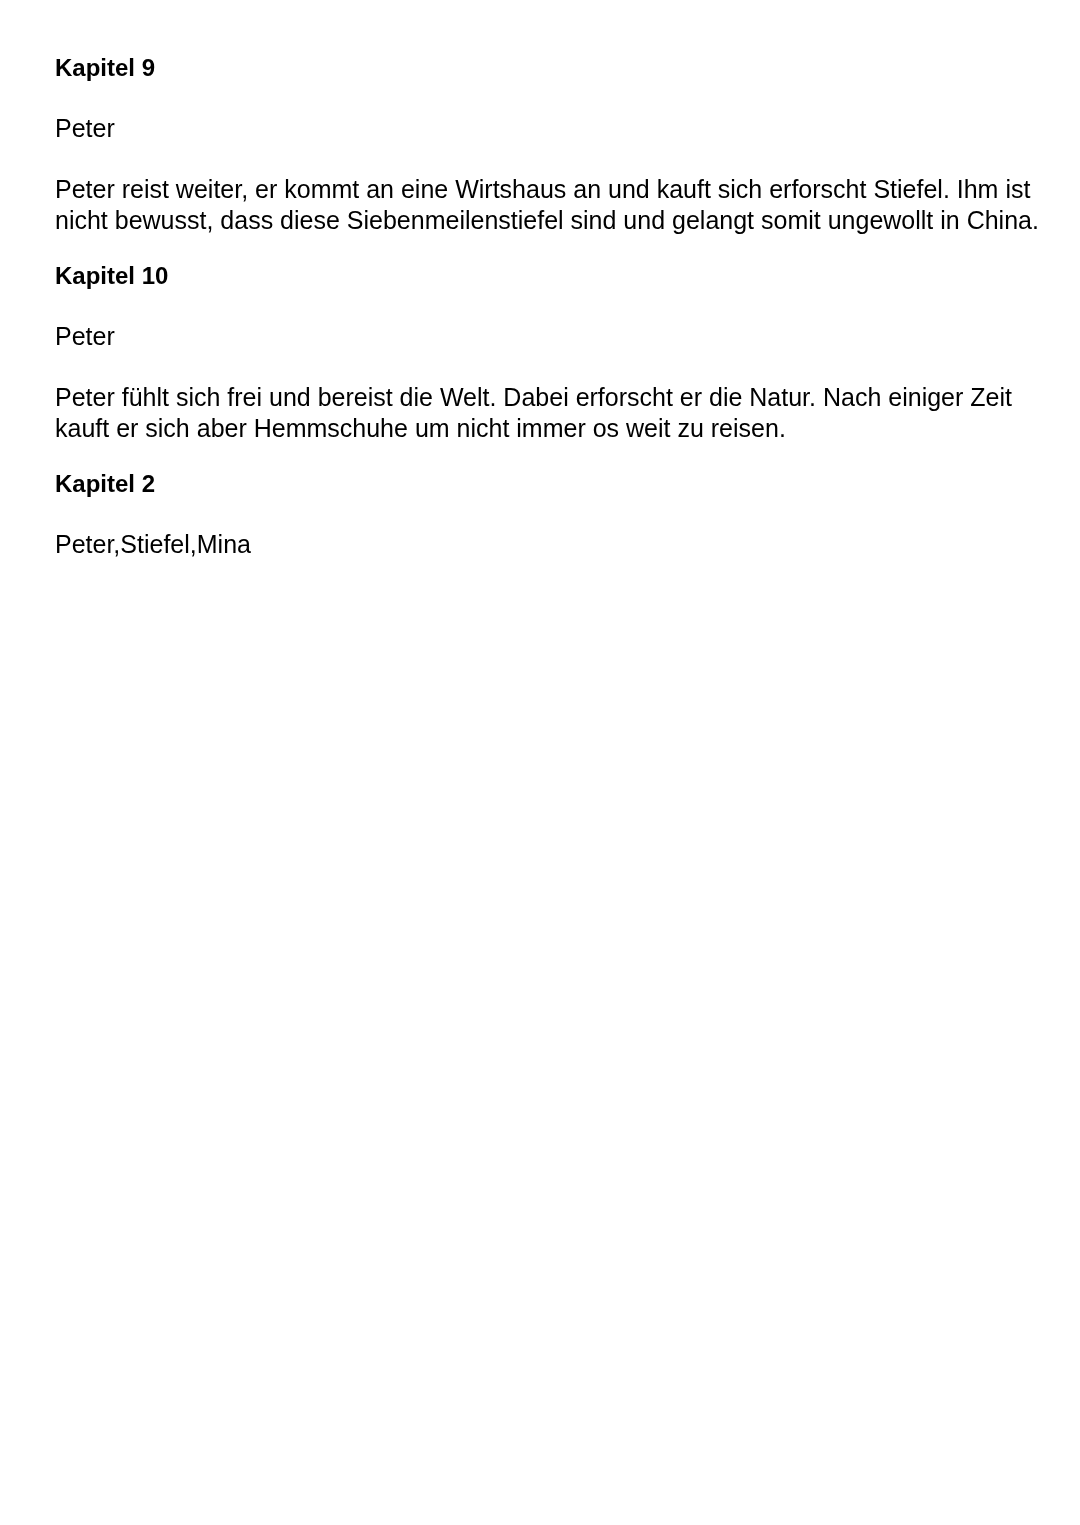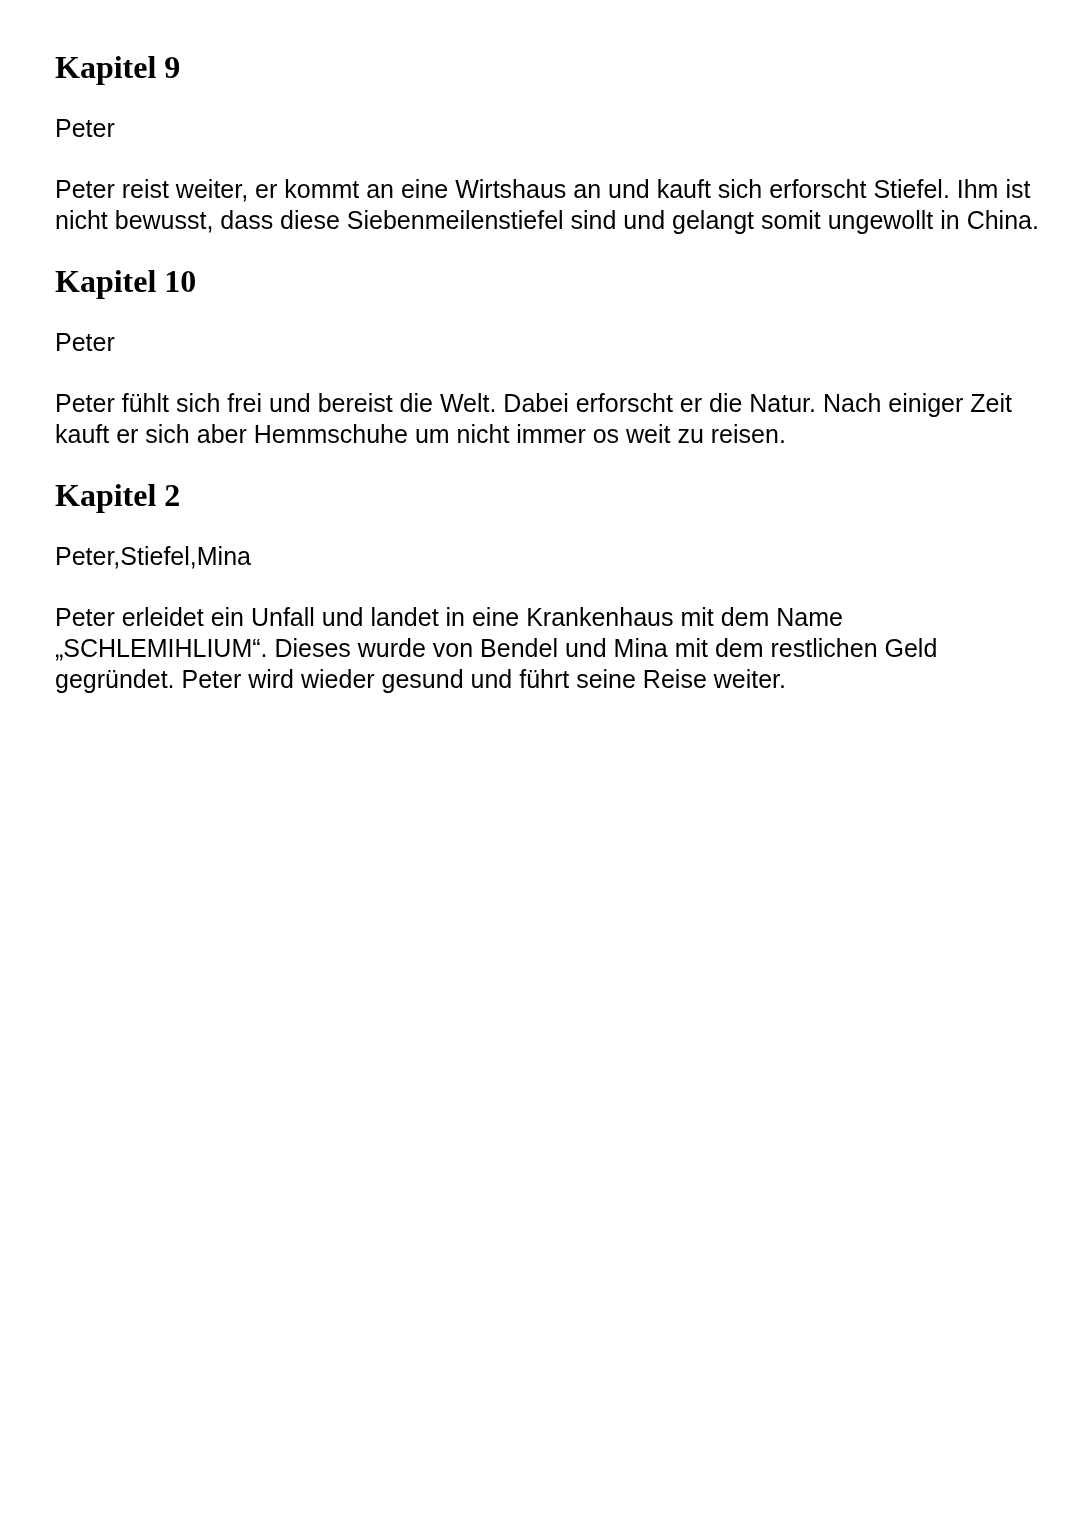--- a/index.html
+++ b/index.html
@@ -19,39 +19,38 @@
       position: absolute;
       left: 55px;
       top: 52px;
       width: 990px;
     }
     .chapter {
       margin: 0;
     }
     .chapter-title {
       font-weight: bold;
-      font-size: 32px;
+      font-size: 24px;
       line-height: 31px;
       margin: 0;
       height: 31px;
-      font-family: Liberation Serif, serif;
     }
     .characters {
       font-size: 25px;
       line-height: 31px;
       margin: 30px 0 0 0;
     }
     .summary {
       font-size: 25px;
       line-height: 31px;
       margin: 30px 0 0 0;
       letter-spacing: 0px;
     }
     .chapter + .chapter {
-      margin-top: 30px;
+      margin-top: 24px;
     }
   </style>
 </head>
 <body>
 
 <div class="page">
 
   <section class="chapter">
     <h2 class="chapter-title">Kapitel 9</h2>
     <p class="characters">Peter</p>
@@ -60,16 +59,15 @@
 
   <section class="chapter">
     <h2 class="chapter-title">Kapitel 10</h2>
     <p class="characters">Peter</p>
     <p class="summary">Peter fühlt sich frei und bereist die Welt. Dabei erforscht er die Natur. Nach einiger Zeit kauft er sich aber Hemmschuhe um nicht immer os weit zu reisen.</p>
   </section>
 
   <section class="chapter">
     <h2 class="chapter-title">Kapitel 2</h2>
     <p class="characters">Peter,Stiefel,Mina</p>
-    <p class="summary">Peter erleidet ein Unfall und landet in eine Krankenhaus mit dem Name „SCHLEMIHLIUM“. Dieses wurde von Bendel und Mina mit dem restlichen Geld gegründet. Peter wird wieder gesund und führt seine Reise weiter.</p>
   </section>
 
 </div>
 
 </body></html>

